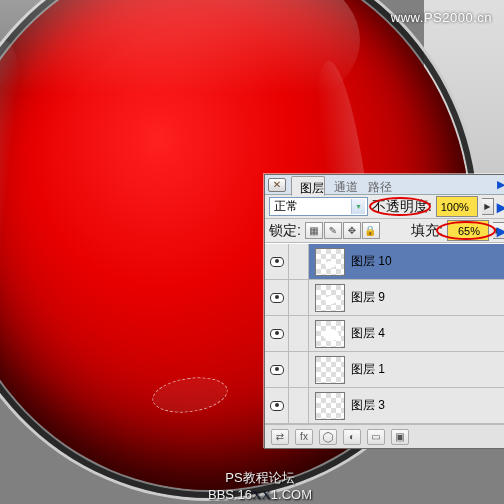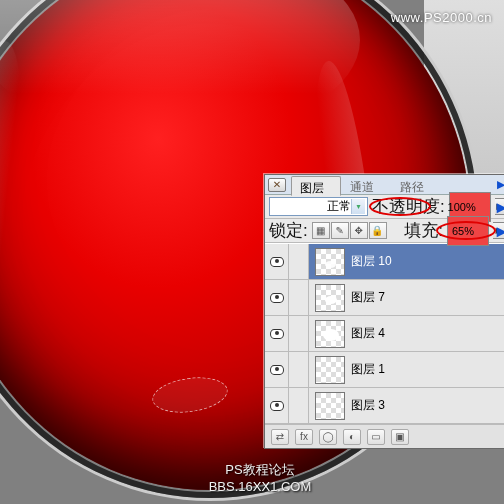--- a/index.html
+++ b/index.html
@@ -15,35 +15,35 @@
   }
   .circle-border { position:absolute; top:-58px; left:-58px; width:536px; height:556px; border-radius:50%; border: 6px solid rgba(30,30,30,0.9); box-shadow: 0 0 0 3px #ccc; }
   .highlight-top { position:absolute; top:0; left:30px; width:380px; height:180px; border-radius: 50% / 60%; background: linear-gradient(to bottom, rgba(255,255,255,0.35), rgba(255,255,255,0) 80%); }
   .highlight-left { position:absolute; top:90px; left:8px; width:60px; height:330px; border-radius:50%; background: linear-gradient(to right, rgba(255,255,255,0.25), rgba(255,255,255,0) 80%); transform: rotate(6deg);}
   .highlight-right { position:absolute; top:110px; left:370px; width:50px; height:320px; border-radius:50%; background: linear-gradient(to left, rgba(255,255,255,0.18), rgba(255,255,255,0) 80%); transform: rotate(-6deg);}
   .selection { position:absolute; top:378px; left:152px; width:76px; height:34px; border-radius:50%; border: 1.5px dashed rgba(255,255,255,0.6); transform: rotate(-8deg); background: rgba(255,255,255,0.06);}
   .panel-shadow { position:absolute; top: -10px; right:-10px; width: 90px; height: 200px; background: linear-gradient(to bottom, #e0e0e0, #c8c8c8); }
   
   
   .wm-top { position:absolute; top:10px; right:12px; color:#fff; font-size:13px; font-family: Arial; letter-spacing:.5px; text-shadow:0 0 3px rgba(0,0,0,0.8);}
-  .wm-bottom { position:absolute; bottom:0; left:16px; right:0; text-align:center; color:#eee; font-size:13px; line-height:1.3; text-shadow: 1px 1px 2px #000; padding-bottom:8px;}
-  .wm-bottom .red { color:#ffffff; }
+  .wm-bottom { position:absolute; bottom:0; left:16px; right:0; text-align:center; color:#eee; font-size:13px; line-height:1.3; text-shadow: 1px 1px 2px #000; padding-bottom:0;}
+  .wm-bottom .red { color:#0f172a;font-family:Liberation Serif, serif; }
 
   
   .layers-panel { position:absolute; top:174px; left:264px; width:246px; background:#eaeaea; border:1px solid #6a6a6a; box-shadow: -1px -1px 0 rgba(255,255,255,0.5); }
   .titlebar { display:flex; align-items:center; background:#d9e3f0; border-bottom:1px solid #9aa; height:20px; }
   .win-close { width:18px; height:14px; margin:2px 1px 2px 3px; border:1px solid #7a7a7a; border-radius:2px; background: linear-gradient(#fefefe,#d8d8d8); display:flex; align-items:center; justify-content:center; font-size:10px; color:#6b4b2b; cursor:pointer; font-family:Arial;}
   .tabs { display:flex; height:20px; margin-top:0; margin-left:4px; }
-  .tab { padding: 3px 16px 0 8px; color:#666; font-size:12px; border:1px solid transparent; }
+  .tab { padding: 3px 0 0 8px; color:#666; font-size:12px; border:1px solid transparent; }
   .tab.active { background:#eaeaea; border:1px solid #9a9a9a; border-bottom:1px solid #eaeaea; border-radius:2px 2px 0 0; color:#000; position:relative; top:1px;}
   .controls-row { display:flex; align-items:center; height:24px; padding:2px 4px; gap:4px; border-bottom:1px solid #bbb; }
-  .blend-select { flex: 0 0 99px; height:19px; border:1px solid #7a9ac0; background:#fff; display:flex; align-items:center; justify-content:flex-end; padding:0 2px 0 4px; font-size:12px;}
+  .blend-select { flex: 0 0 99px; height:19px; border:1px solid #7a9ac0; background:#fff; display:flex; align-items:center; justify-content:space-between; padding:0 2px 0 4px; font-size:12px;}
   .arrow-down { width:14px; height:15px; background:linear-gradient(#eef3fa,#cfe0f2); border-left:1px solid #b0c4de; display:flex; align-items:center; justify-content:center; font-size:8px; color:#4a6; line-height:1; }
-  .lbl { font-size:17px; color:#111; white-space:nowrap; }
-  .pct-input { width:42px; height:30px; border:1px solid #888; background:#ef4444; text-align:right; padding-right:14px; font-size:11px; display:inline-flex; align-items:center; justify-content:flex-end; }
+  .lbl { font-size:14px; color:#111; white-space:nowrap; }
+  .pct-input { width:42px; height:21px; border:1px solid #888; background:#fde047; text-align:right; padding-right:8px; font-size:11px; display:inline-flex; align-items:center; justify-content:flex-end; }
   .flyout-arrow { width:12px; height:17px; border:1px solid #888; border-left:none; background:linear-gradient(#f6f6f6,#ddd); display:inline-flex; align-items:center; justify-content:center; font-size:8px; color:#333;}
   .lock-row { display:flex; align-items:center; height:24px; padding:2px 4px; gap:4px; border-bottom:1px solid #bbb;}
   .lock-icons { display:flex; gap:1px; }
   .lock-btn { width:18px; height:17px; border:1px solid #999; background:linear-gradient(#fdfdfd,#e4e4e4); display:flex; align-items:center; justify-content:center; font-size:10px; color:#555;}
   .circle-red { position:absolute; border:2px solid #e00000; border-radius:50%; pointer-events:none; }
   .circle-1 { top:197px; left:369px; width:62px; height:19px; }
   .circle-2 { top:221px; left:436px; width:60px; height:19px; }
   
   
   .layer-list { background:#ddd; max-height: 240px; overflow:hidden; border-top:1px solid #fff;}
@@ -52,21 +52,21 @@
   .vis-col { width:24px; height:100%; display:flex; align-items:center; justify-content:center; border-right:1px solid #bbb; background:#e8e8e8;}
   .eye { width:14px; height:10px; border:1px solid #333; border-radius:60%/100%; position:relative; background:#fff;}
   .eye::after{content:""; position:absolute; top:1px; left:4px; width:4px; height:4px; background:#333; border-radius:50%;}
   .link-col { width:20px; height:100%; border-right:1px solid #bbb; background:#e8e8e8;}
   .layer-row.selected .link-col, .layer-row.selected .vis-col { background:#e8e8e8;}
   .thumb { width:30px; height:28px; margin:0 6px; border:1px solid #777; background: repeating-conic-gradient(#fff 0 25%, #ddd 0 50%) 0 0/10px 10px; position:relative;}
   .thumb .blob { position:absolute; top:8px; left:7px; width:16px; height:12px; background:#fff; border-radius:50%; }
   .thumb .blob.small { top:11px; left:9px; width:12px; height:8px; }
   .thumb.topthumb .blob { top:12px; left:9px; width:11px; height:7px; background:rgba(255,255,255,0.9); border-radius:50%; }
   .layer-name { font-size:12px; }
-  .layer-row.selected .layer-name { color:#ffffff; }
+  .layer-row.selected .layer-name { color:#000000; }
   
   .panel-footer { height:24px; background:#e2e2e2; border-top:1px solid #bbb; display:flex; align-items:center; gap:6px; padding:0 6px;}
   .foot-btn { width:18px; height:16px; border:1px solid #aaa; border-radius:2px; background:linear-gradient(#fafafa,#e0e0e0); display:flex; align-items:center; justify-content:center; font-size:10px; color:#555;}
   .blue-arrow-right { position:absolute; font-size:18px; color:#1050d0; font-weight:bold; }
   .ba1 { top:196px; left:497px; }
   .ba2 { top:220px; left:497px; }
   .ba-top { position:absolute; top:178px; left:497px; font-size:11px; color:#1050d0; }
 </style>
 </head>
 <body>
@@ -134,21 +134,21 @@
         <div class="layer-name">图层 10</div>
       </div>
       <div class="layer-row">
         <div class="vis-col">
           <div class="eye"></div>
         </div>
         <div class="link-col"></div>
         <div class="thumb ">
           <div class="blob small"></div>
         </div>
-        <div class="layer-name">图层 7</div>
+        <div class="layer-name">图层 9</div>
       </div>
       <div class="layer-row">
         <div class="vis-col">
           <div class="eye"></div>
         </div>
         <div class="link-col"></div>
         <div class="thumb ">
           <div class="blob "></div>
         </div>
         <div class="layer-name">图层 4</div>

